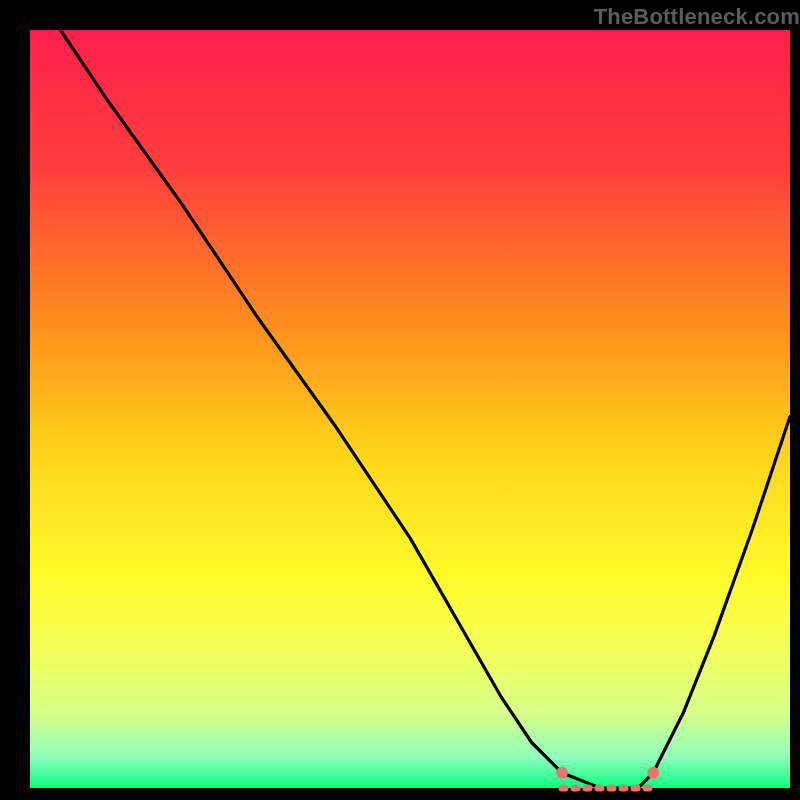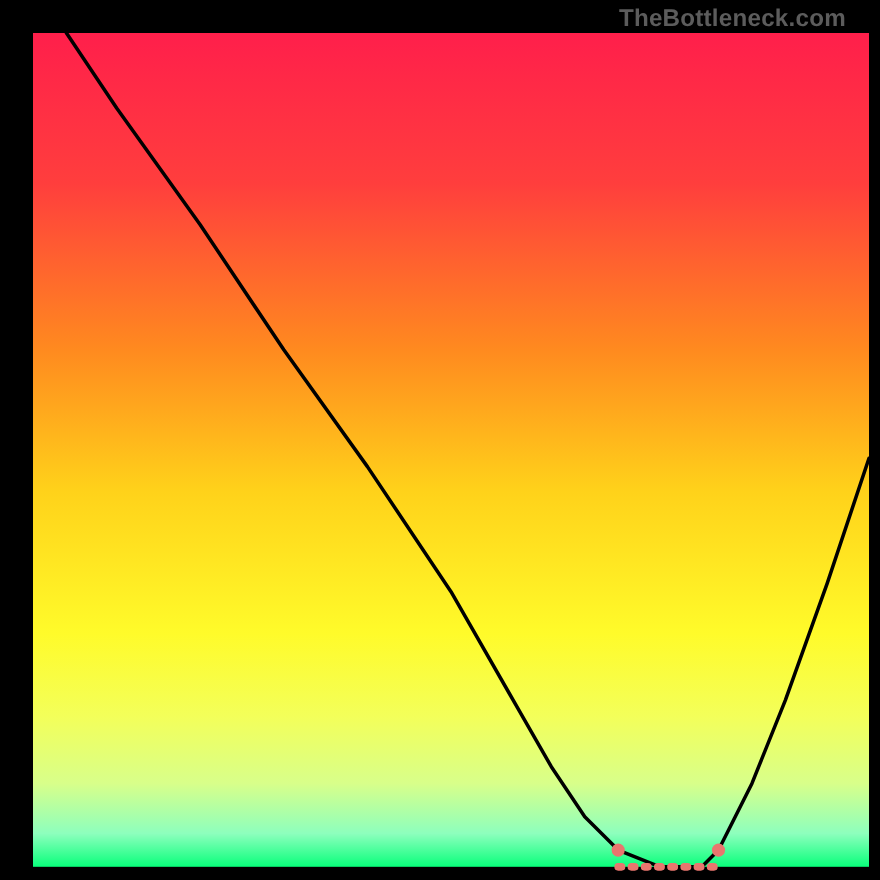--- a/index.html
+++ b/index.html
@@ -12,21 +12,21 @@
   }
   .frame {
     position: relative;
     width: 800px;
     height: 800px;
     background: #000;
   }
   .watermark {
     position: absolute;
     top: 4px;
-    right: 31px;
+    right: 0;
     font-family: Arial, Helvetica, sans-serif;
     font-size: 22px;
     font-weight: bold;
     color: #5c5c5c;
     letter-spacing: 0.2px;
   }
   svg {
     position: absolute;
     top: 0;
     left: 0;

